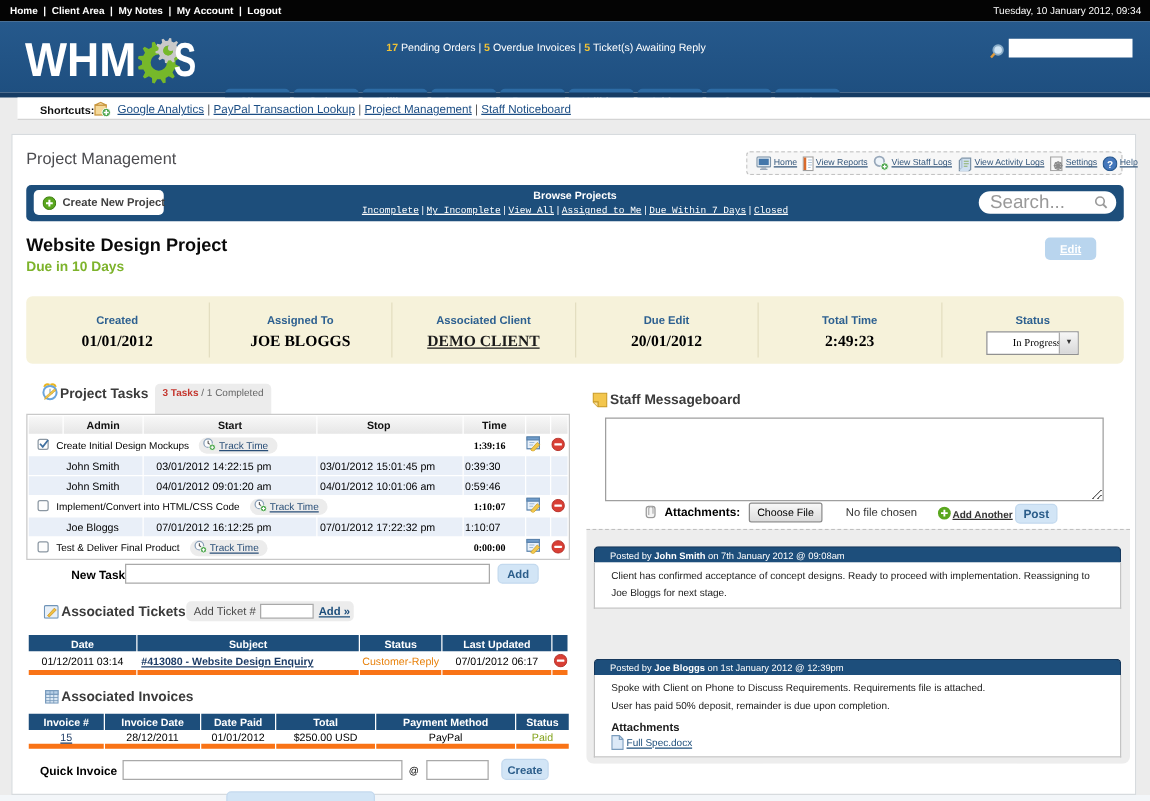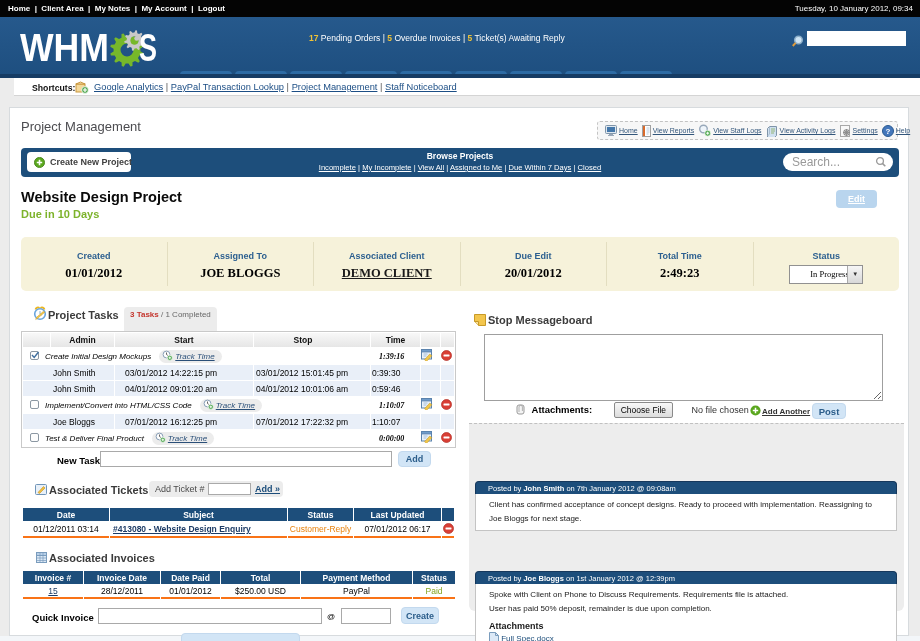--- a/index.html
+++ b/index.html
@@ -25,60 +25,60 @@
 h1.pm { position:absolute; left:21px; top:119px; font-size:13px; font-weight:normal; color:#4c4c50; }
 #toolbar { position:absolute; left:597px; top:121px; width:301px; height:19px; border:1px dashed #c3c3c3; background:#f7f7f7; border-radius:3px; font-size:7px; display:flex; align-items:center; padding-left:7px; }
 #toolbar a { color:#33567b; text-decoration:underline; margin-right:4px; white-space:nowrap; }
 #toolbar svg { flex-shrink:0; margin-right:2px; }
 #navybar { position:absolute; left:21px; top:148px; width:878px; height:29px; background:#1d4e7b; border-radius:4px; }
 #createbtn { position:absolute; left:6px; top:4px; width:104px; height:20px; background:#fff; border-radius:4px; font-size:9px; font-weight:bold; color:#404040; line-height:20px; white-space:nowrap; }
 #createbtn svg { vertical-align:-3px; margin:0 5px 0 7px; }
 #browsec { position:absolute; left:0; width:878px; top:3px; text-align:center; color:#fff; }
 #browsec .t { font-size:8.5px; font-weight:bold; }
 #browsec .lk { font-size:7.6px; margin-top:2px; }
-#browsec a { color:#fff; text-decoration:underline; }
-#bsearch { position:absolute; right:6px; top:5px; width:110px; height:18px; background:#fff; border-radius:9px; font-size:12px; color:#999; line-height:18px; padding-left:9px; }
+#browsec a { color:#fff; text-decoration:underline;font-family:Liberation Mono, monospace; }
+#bsearch { position:absolute; right:6px; top:5px; width:110px; height:18px; background:#fff; border-radius:9px; font-size:15px; color:#999; line-height:18px; padding-left:9px; }
 #bsearch svg { position:absolute; right:6px; top:3px; }
 #ptitle { position:absolute; left:21px; top:189px; font-size:14.5px; font-weight:bold; color:#0a0a0a; }
 #due { position:absolute; left:21px; top:208px; font-size:11px; font-weight:bold; color:#7db32b; }
 #editbtn { position:absolute; left:836px; top:190px; width:41px; height:18px; background:#b9d5ee; border-radius:4px; color:#fff; font-size:9px; font-weight:bold; text-align:center; line-height:18px; text-decoration:underline; }
 #beige { position:absolute; left:21px; top:237px; width:878px; height:54px; background:#f6f2da; border-radius:5px; display:flex; }
 #beige .col { flex:1; text-align:center; padding-top:9px; border-right:1px solid #e3dec0; height:44px; margin-top:5px; }
 #beige .col:last-child { border-right:none; }
 #beige .lab { font-size:9px; font-weight:bold; color:#2d6090; }
 #beige .val { font-family:"Liberation Serif",serif; font-size:12.5px; font-weight:bold; color:#000; margin-top:5px; }
 #beige .val a { color:#1a1a1a; text-decoration:underline; }
 #statussel { display:inline-block; width:74px; height:19px; border:1px solid #919191; background:#fff; position:relative; text-align:left; font-size:8.5px; font-weight:normal; line-height:17px; padding-left:20px; margin-top:-3px; }
 #statussel .arr { position:absolute; right:0; top:0; width:15px; height:17px; background:linear-gradient(#f6f6f6,#d8d8d8); border-left:1px solid #aaa; font-size:6px; text-align:center; line-height:17px; color:#333; }
 .sech { position:absolute; font-size:11px; color:#3b3b3b; font-weight:bold; }
 .pill { background:#ececec; border-radius:4px; font-size:8.5px; }
 .cb { display:inline-block; width:9px; height:9px; border:1px solid #8b97a2; background:#fdfdfd; border-radius:2px; vertical-align:-1.5px; position:relative; }
 #tasks { position:absolute; left:22px; top:332px; border-collapse:separate; border-spacing:1px; background:#fff; outline:1px solid #c9c9c9; font-size:8.5px; }
 #tasks th { background:linear-gradient(#f8f8f8,#e6e6e6); font-size:8.5px; color:#111; height:14px; font-weight:bold; }
-#tasks tr.task td { background:#fff; height:16px; white-space:nowrap; font-size:8px;font-style:italic; }
+#tasks tr.task td { background:#fff; height:16px; white-space:nowrap; font-size:8px; }
 #tasks tr.entry td { background:#e9eff8; height:15px; text-align:left; white-space:nowrap; }
 #tasks tr.entry td.c1 { padding-left:30px; }
 #tasks tr.entry td.c2 { padding-left:10px; }
 #tasks tr.entry td.c3 { padding-left:2px; }
 #tasks tr.entry td.c4 { padding-left:1px; }
 #tasks td.tm { text-align:left; padding-left:8px; font-weight:bold; font-size:9.5px; font-family:"Liberation Serif",serif; }
 .tt { display:inline-block; background:#ececec; border-radius:7px; height:13px; line-height:13px; font-size:8px; padding:0 7px 0 3px; margin-left:8px; color:#2a4f78; vertical-align:0px; }
 .tt svg { vertical-align:-2px; margin-right:2px; }
 input.txt { border:1px solid #a9a9a9; background:#fff; height:16px; font-size:8.5px; font-family:"Liberation Sans",sans-serif; outline:none; }
 .bluebtn { background:#d2e5f6; border:1px solid #c3d9ee; border-radius:4px; color:#2b5d8a; font-weight:bold; font-size:9px; text-align:center; }
 table.navy { border-collapse:separate; border-spacing:1px; font-size:8.5px; }
 table.navy th { background:#1d4e7b; color:#fff; font-weight:bold; height:13px; font-size:8.5px; }
-table.navy td { text-align:center; border-bottom:2px solid #f97316; height:14px; white-space:nowrap; }
+table.navy td { text-align:center; border-bottom:4px solid #f97316; height:14px; white-space:nowrap; }
 #msgboard-ta { position:absolute; left:484px; top:334px; width:399px; height:67px; border:1px solid #9f9f9f; resize:both; font-family:"Liberation Sans",sans-serif; }
 #attrow { position:absolute; left:516px; top:402px; width:381px; height:17px; font-size:9px; }
 #attrow b { font-size:8.7px; }
 #graybox { position:absolute; left:469px; top:423px; width:435px; height:188px; background:#ededed; border-top:1px dashed #c0c0c0; border-radius:0 0 6px 6px; }
 .msg { position:absolute; left:6px; width:422px; }
 .msg .mh { height:13px; border-radius:4px 4px 0 0; font-size:7.5px; line-height:14px; padding-left:12px; }
-.msg .mh.nv { background:#1d4e7b; color:#fff; border:1px solid #16385c; border-bottom:none;margin-top:44px; }
+.msg .mh.nv { background:#1d4e7b; color:#fff; border:1px solid #16385c; border-bottom:none; }
 .msg .mh.sv { background:linear-gradient(#dedede,#c6c6c6); color:#333; border:1px solid #b4b4b4; border-bottom:none; }
 .msg .mb { background:#fff; border:1px solid #c4c4c4; border-top:none; font-size:8px; color:#1a1a1a; padding:4px 10px 4px 13px; line-height:14px; }
 a { cursor:default; }
 </style></head>
 <body>
 <div id="topbar">
     <span class="l">Home&nbsp;&nbsp;|&nbsp;&nbsp;Client&nbsp;Area&nbsp;&nbsp;|&nbsp;&nbsp;My&nbsp;Notes&nbsp;&nbsp;|&nbsp;&nbsp;My&nbsp;Account&nbsp;&nbsp;|&nbsp;&nbsp;Logout</span>
     <span class="r">Tuesday, 10 January 2012, 09:34</span>
   </div>
 <div id="header"></div>
@@ -402,29 +402,29 @@
 <div class="abs" style="left:32px;top:612px;font-size:9.5px;font-weight:bold">Quick Invoice</div>
 <input class="txt abs" style="left: 98px; top: 608px; width: 224px;">
 <div class="abs" style="left:327px;top:612px;font-size:8px">@</div>
 <input class="txt abs" style="left: 341px; top: 608px; width: 50px;">
 <div class="bluebtn abs" style="left:401px;top:607px;width:38px;height:17px;line-height:16px">Create</div>
 <div class="bluebtn abs" style="left:181px;top:633px;width:119px;height:20px;line-height:22px">Bill for Task Time...</div>
 <svg class="abs" style="left:474px;top:314px" width="12" height="12">
     <path d="M0.5,0.5 h11 v11 h-7 l-4,-4 Z" fill="#f3c64d" stroke="#c89a28" stroke-width="1"></path>
     <path d="M0.5,7.5 h4 v4" fill="#f8e09a" stroke="#c89a28" stroke-width="1"></path>
   </svg>
-<div class="sech" style="left:488px;top:314px">Stop Messageboard</div>
+<div class="sech" style="left:488px;top:314px">Staff Messageboard</div>
 <textarea id="msgboard-ta" style=""></textarea>
 <div id="attrow">
 <svg style="vertical-align:-2px" width="10" height="11">
       <rect x="1" y="1" width="7" height="9" rx="2" fill="#f4f4f4" stroke="#999"></rect>
       <path d="M3,3 v5 M3,3 a1.7,1.7 0 0 1 3.4,0 v4" fill="none" stroke="#aaa" stroke-width="0.9"></path>
     </svg>
 <b style="margin-left:3px;font-size:9.5px">Attachments:</b>
-<span style="display:inline-block;border:1px solid #8a8a8a;border-radius:2px;background:linear-gradient(#f8f8f8,#dcdcdc);padding:2px 6px;font-size:8.5px;margin-left:19px">Choose File</span>
+<span style="display:inline-block;border:1px solid #8a8a8a;border-radius:2px;background:linear-gradient(#f8f8f8,#dcdcdc);padding:2px 6px;font-size:8.5px;margin-left:4px">Choose File</span>
 <span style="margin-left:16px;color:#333">No file chosen</span>
 <span style="position:absolute;left:234px;top:3px"><svg width="11" height="11">
         <circle cx="5.5" cy="5.5" r="5.1" fill="#5aa71e"></circle>
         <path d="M5.5,2.8 v5.4 M2.8,5.5 h5.4" stroke="#fff" stroke-width="1.5"></path>
       </svg></span>
 <a style="position:absolute;left:246px;top:5px;color:#333;text-decoration:underline;font-weight:bold;font-size:8px">Add Another</a>
 <span class="bluebtn" style="position:absolute;left:296px;top:1px;width:34px;height:16px;line-height:15px;font-size:9.5px">Post</span>
 </div>
 <div id="graybox">
   <div class="msg" style="top:13px">

